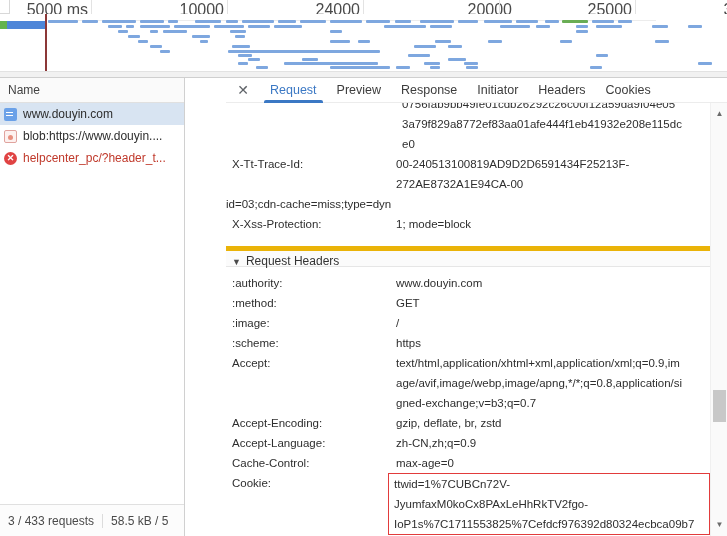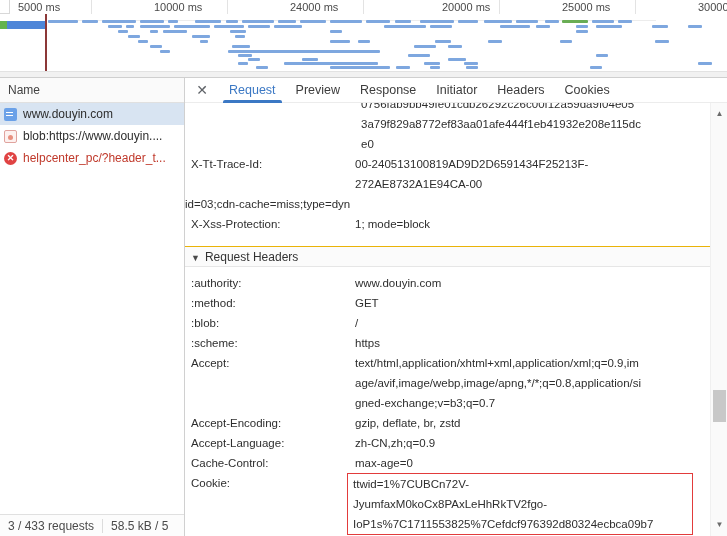--- a/index.html
+++ b/index.html
@@ -3,71 +3,71 @@
 <meta charset="utf-8">
 <style>
   * { margin:0; padding:0; box-sizing:border-box; }
   body { font-family:"Liberation Sans", sans-serif; background:#fff; }
   .screen { position:relative; width:727px; height:536px; background:#fff; overflow:hidden;
             font-family:"Liberation Sans", sans-serif; }
 
   
   .overview { position:relative; height:78px; width:727px; background:#fff; border-bottom:1px solid #cfcfcf; }
   .ov-labels { position:absolute; top:0; left:0; right:0; height:14px; }
-  .ov-label { position:absolute; top:1px; width:70px; font-size:11px; color:#4a4a4a; }
+  .ov-label { position:absolute; top:1px; width:70px; text-align:right; font-size:16px; color:#4a4a4a; }
   .gridline { position:absolute; top:0; width:1px; height:72px; background:#e3e3e3; }
   .ov-chart { position:absolute; top:14px; left:0; right:0; height:58px; background:#fff; }
   .ov-baseline { position:absolute; top:6px; left:48px; width:608px; height:1px; background:#ececec; }
   .wbar { position:absolute; height:3px; background:#7ea7df; border-radius:1px; }
   .wbar.g { background:#69ad54; }
   .load-line { position:absolute; top:0; left:45px; width:2px; height:58px; background:#8c3838; }
   .sel-bar { position:absolute; top:7px; left:0; width:45px; height:8px; background:#4e86d8; }
   .sel-bar .head { position:absolute; left:0; top:0; width:7px; height:8px; background:#63b34f; }
   .corner-box { position:absolute; top:0; left:0; width:10px; height:14px; background:#fff;
                 border-right:1px solid #d8d8d8; border-bottom:1px solid #d8d8d8; }
   .ov-strip { position:absolute; bottom:0; left:0; right:0; height:6px; background:#f1f1f1; border-top:1px solid #e2e2e2; }
 
   
-  .panels { display:flex; height:458px; width:727px; }
+  .panels { display:flex; height:458px; width:727px;gap:41px; }
 
   
   .sidebar { width:185px; flex:none; display:flex; flex-direction:column; border-right:1px solid #d0d0d0; background:#fff; }
   .name-header { height:25px; line-height:24px; padding-left:8px; font-size:12px; color:#424242;
                  background:#fafafa; border-bottom:1px solid #e0e0e0; }
   .req-list { flex:1; overflow:hidden; }
   .req-row { height:22px; display:flex; align-items:center; padding-left:4px; font-size:12px; color:#2e2e2e;
              white-space:nowrap; overflow:hidden; cursor:default; }
   .req-row.selected { background:#d8e4f2; }
   .req-row.error { color:#c0392b; }
   .req-icon { width:13px; height:13px; flex:none; margin-right:6px; border-radius:2px; position:relative; }
   .req-icon.doc { background:#6ba1e8; background-image:linear-gradient(#fff 0 0), linear-gradient(#fff 0 0);
                   background-size:7px 1px, 7px 1px; background-position:2px 4px, 2px 7px; background-repeat:no-repeat; }
   .req-icon.img { background:#fdf1ef; border:1px solid #e0a39e; }
   .req-icon.img::after { content:''; position:absolute; left:3px; top:4px; width:5px; height:5px; border-radius:50%; background:#e8907f; }
   .req-icon.err { background:#e04343; border-radius:50%; color:#fff; font-size:9px; line-height:13px; text-align:center; font-weight:bold; }
-  .status-bar { height:22px; flex:none; border-top:1px solid #e0e0e0; background:#fcfcfc;
+  .status-bar { height:32px; flex:none; border-top:1px solid #e0e0e0; background:#fcfcfc;
                 display:flex; align-items:center; font-size:12px; color:#4a4a4a; padding-left:8px; white-space:nowrap; overflow:hidden; }
   .status-sep { display:inline-block; width:1px; height:14px; background:#dcdcdc; margin:0 8px; flex:none; }
 
   
   .details { flex:1; display:flex; flex-direction:column; background:#fff; overflow:hidden; }
   .tabbar { height:25px; flex:none; display:flex; align-items:center; border-bottom:1px solid #ececec; background:#fff; }
   .tab-close { width:14px; text-align:center; margin:0 10px 0 10px; color:#5f6368; font-size:14px; cursor:pointer; }
   .tab { position:relative; height:25px; line-height:24px; padding:0 10px; font-size:12.5px; color:#3c3c3c; cursor:pointer; }
   .tab.active { color:#3b78c4; }
   .tab.active::after { content:''; position:absolute; left:4px; right:4px; bottom:0; height:3px; background:#3b78c4; border-radius:2px 2px 0 0; }
 
   .content { position:relative; flex:1; overflow:hidden; font-size:11.5px; color:#2e2e2e; }
   .rows { position:absolute; left:0; top:0; right:17px; }
   .hashblock { margin-top:-9px; margin-left:176px; width:332px; line-height:20px; white-space:pre-wrap; overflow-wrap:break-word; }
   .kv { display:flex; min-height:20px; line-height:20px; }
   .k { width:170px; flex:none; padding-left:6px; }
   .v { width:332px; white-space:pre-wrap; overflow-wrap:break-word; }
   .section-bar { margin-top:12px; height:21px; line-height:20px; background:#fbfbfb;
-                 border-top:1px solid #eab308; border-bottom:1px solid #e6e6e6; padding-left:6px;
+                 border-top:5px solid #eab308; border-bottom:1px solid #e6e6e6; padding-left:6px;
                  font-size:12px; color:#333; cursor:pointer; }
   .section-bar .tri { font-size:9px; color:#4a4a4a; margin-right:5px; }
   .req-rows { padding-top:6px; }
   .redbox { border:1.5px solid #e23b3b; margin-left:-8px; padding:0 5px; width:346px; }
   .redbox .v { line-height:19px; width:334px; }
 
   
   .scrollbar { position:absolute; top:0; right:0; width:17px; height:100%; background:#fafafa; border-left:1px solid #f0f0f0; }
   .sb-arrow { position:absolute; left:0; width:17px; height:14px; text-align:center; font-size:8px; color:#6b6b6b; line-height:14px; cursor:pointer; }
   .sb-arrow.up { top:4px; }
@@ -247,21 +247,21 @@
           <div class="req-rows" id="req-headers">
               <div class="kv">
                 <span class="k">:authority:</span>
                 <span class="v">www.douyin.com</span>
               </div>
               <div class="kv">
                 <span class="k">:method:</span>
                 <span class="v">GET</span>
               </div>
               <div class="kv">
-                <span class="k">:blob:</span>
+                <span class="k">:image:</span>
                 <span class="v">/</span>
               </div>
               <div class="kv">
                 <span class="k">:scheme:</span>
                 <span class="v">https</span>
               </div>
               <div class="kv">
                 <span class="k">Accept:</span>
                 <span class="v">text/html,application/xhtml+xml,application/xml;q=0.9,im
 age/avif,image/webp,image/apng,*/*;q=0.8,application/si

